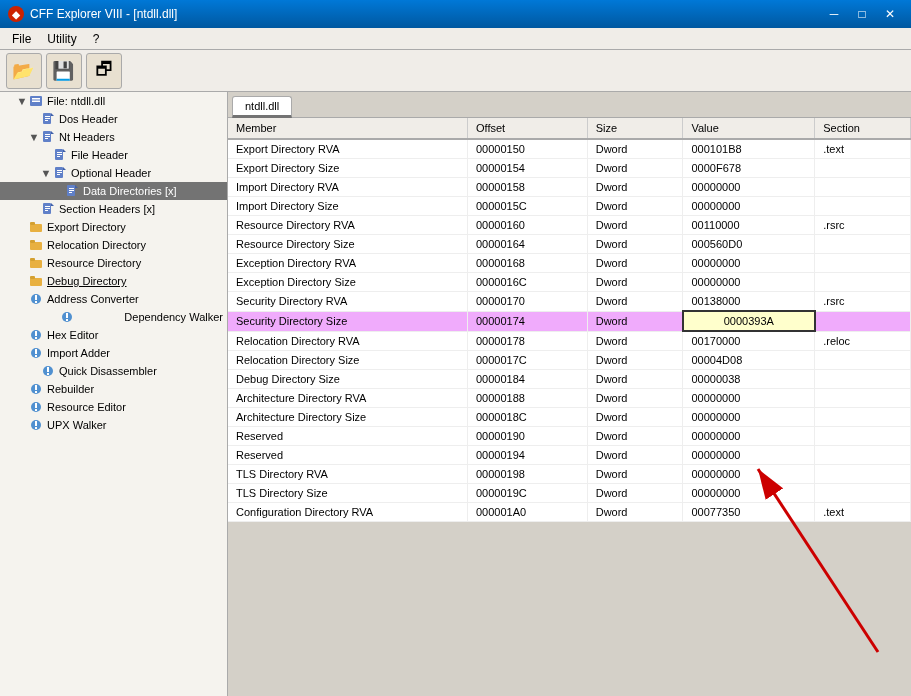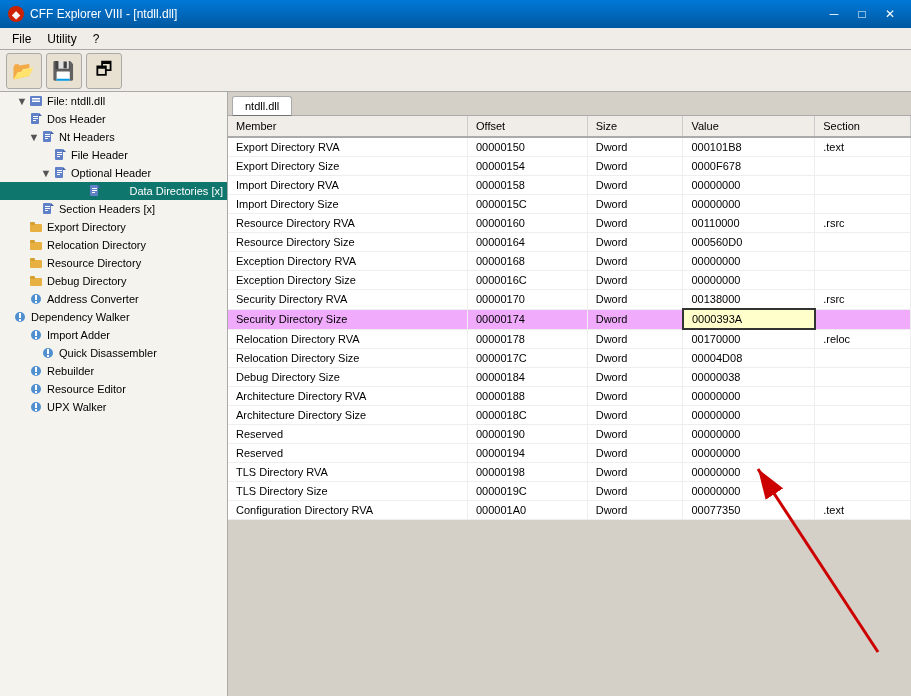--- a/index.html
+++ b/index.html
@@ -96,21 +96,21 @@
       font-size: 11px;
     }
     .tree-item {
       display: flex;
       align-items: center;
       padding: 2px 4px;
       cursor: pointer;
       white-space: nowrap;
       height: 18px;
     }
-    .tree-item.selected { background: #0f766e; color: white; justify-content: space-between; }
+    .tree-item.selected { background: #737373; color: white; }
     .tree-item .expand-icon {
       width: 12px; text-align: center; color: #555;
     }
     .tree-item .node-icon {
       width: 16px; height: 16px;
       margin-right: 3px;
       display: inline-flex; align-items: center; justify-content: center;
       font-size: 12px;
     }
 
@@ -126,21 +126,21 @@
       padding: 3px 12px;
       background: #f0ede8;
       border: 1px solid #aaa;
       border-bottom: none;
       cursor: pointer;
       font-size: 11px;
       border-radius: 3px 3px 0 0;
     }
     .tab.active {
       background: white;
-      border-bottom: 1px solid #737373;
+      border-bottom: 3px solid #737373;
       margin-bottom: -1px;
     }
 
     
     .content-area {
       flex: 1;
       background: white;
       display: flex;
       flex-direction: column;
       overflow: hidden;
@@ -224,21 +224,21 @@
           <span class="expand-icon">▼</span>
           <span class="node-icon">
             <svg width="14" height="14" viewBox="0 0 14 14">
               <rect x="1" y="2" width="12" height="10" fill="#6080c8" rx="1"></rect>
               <rect x="3" y="4" width="8" height="1.5" fill="white"></rect>
               <rect x="3" y="6.5" width="8" height="1.5" fill="white"></rect>
             </svg>
           </span>
           <span>File: ntdll.dll</span>
         </div>
-        <div class="tree-item" style="padding-left: 16px; text-align: center;">
+        <div class="tree-item" style="padding-left: 28px; text-align: center;">
           <span class="expand-icon"></span>
           <span class="node-icon">
             <svg width="14" height="14" viewBox="0 0 14 14">
               <rect x="2" y="1" width="8" height="11" fill="#6080c8" rx="1"></rect>
               <polygon points="10,1 13,4 10,4" fill="#4060a8"></polygon>
               <rect x="4" y="4" width="5" height="1" fill="white"></rect>
               <rect x="4" y="6" width="5" height="1" fill="white"></rect>
               <rect x="4" y="8" width="3" height="1" fill="white"></rect>
             </svg>
           </span>
@@ -332,51 +332,62 @@
         <div class="tree-item" style="padding-left: 16px;">
           <span class="expand-icon"></span>
           <span class="node-icon">
             <svg width="14" height="14" viewBox="0 0 14 14">
               <rect x="1" y="4" width="12" height="8" fill="#e8b040" rx="1"></rect>
               <rect x="1" y="2" width="5" height="3" fill="#d4a030" rx="1"></rect>
             </svg>
           </span>
           <span>Resource Directory</span>
         </div>
-        <div class="tree-item" style="padding-left: 16px;">
+        <div class="tree-item" style="padding-left: 16px; text-decoration: underline;">
           <span class="expand-icon"></span>
           <span class="node-icon">
             <svg width="14" height="14" viewBox="0 0 14 14">
               <rect x="1" y="4" width="12" height="8" fill="#e8b040" rx="1"></rect>
               <rect x="1" y="2" width="5" height="3" fill="#d4a030" rx="1"></rect>
             </svg>
           </span>
           <span>Debug Directory</span>
         </div>
         <div class="tree-item" style="padding-left: 16px;">
           <span class="expand-icon"></span>
           <span class="node-icon">
             <svg width="14" height="14" viewBox="0 0 14 14">
               <circle cx="7" cy="7" r="5" fill="#5090d0"></circle>
               <rect x="6" y="3" width="2" height="5" fill="white"></rect>
               <rect x="6" y="9" width="2" height="2" fill="white"></rect>
             </svg>
           </span>
           <span>Address Converter</span>
         </div>
-        <div class="tree-item" style="padding-left: 0;">
+        <div class="tree-item" style="padding-left: 0; justify-content: space-between;">
           <span class="expand-icon"></span>
           <span class="node-icon">
             <svg width="14" height="14" viewBox="0 0 14 14">
               <circle cx="7" cy="7" r="5" fill="#5090d0"></circle>
               <rect x="6" y="3" width="2" height="5" fill="white"></rect>
               <rect x="6" y="9" width="2" height="2" fill="white"></rect>
             </svg>
           </span>
           <span>Dependency Walker</span>
+        </div>
+        <div class="tree-item" style="padding-left: 16px;">
+          <span class="expand-icon"></span>
+          <span class="node-icon">
+            <svg width="14" height="14" viewBox="0 0 14 14">
+              <circle cx="7" cy="7" r="5" fill="#5090d0"></circle>
+              <rect x="6" y="3" width="2" height="5" fill="white"></rect>
+              <rect x="6" y="9" width="2" height="2" fill="white"></rect>
+            </svg>
+          </span>
+          <span>Hex Editor</span>
         </div>
         <div class="tree-item" style="padding-left: 16px;">
           <span class="expand-icon"></span>
           <span class="node-icon">
             <svg width="14" height="14" viewBox="0 0 14 14">
               <circle cx="7" cy="7" r="5" fill="#5090d0"></circle>
               <rect x="6" y="3" width="2" height="5" fill="white"></rect>
               <rect x="6" y="9" width="2" height="2" fill="white"></rect>
             </svg>
           </span>
@@ -510,21 +521,21 @@
                 <td>Security Directory RVA</td>
                 <td>00000170</td>
                 <td>Dword</td>
                 <td>00138000</td>
                 <td>.rsrc</td>
               </tr>
               <tr class="highlighted">
                 <td>Security Directory Size</td>
                 <td>00000174</td>
                 <td>Dword</td>
-                <td style="border: 2px solid rgb(51, 51, 51); background: rgb(255, 255, 204);">0000393A</td>
+                <td style="border: 2px solid rgb(51, 51, 51); background: rgb(255, 255, 204); text-align: center;">0000393A</td>
                 <td></td>
               </tr>
               <tr>
                 <td>Relocation Directory RVA</td>
                 <td>00000178</td>
                 <td>Dword</td>
                 <td>00170000</td>
                 <td>.reloc</td>
               </tr>
               <tr>

